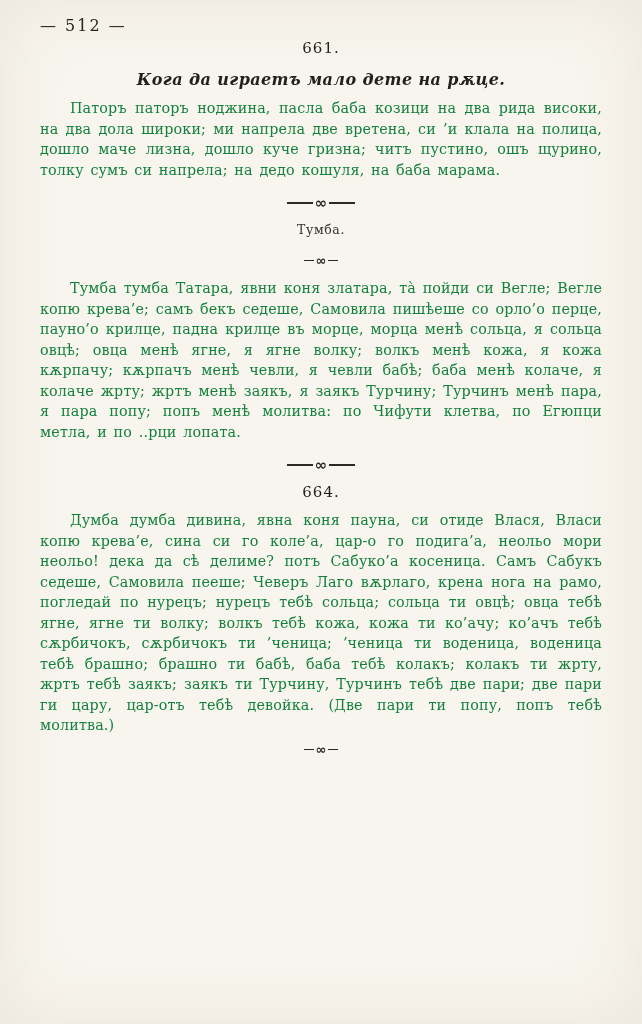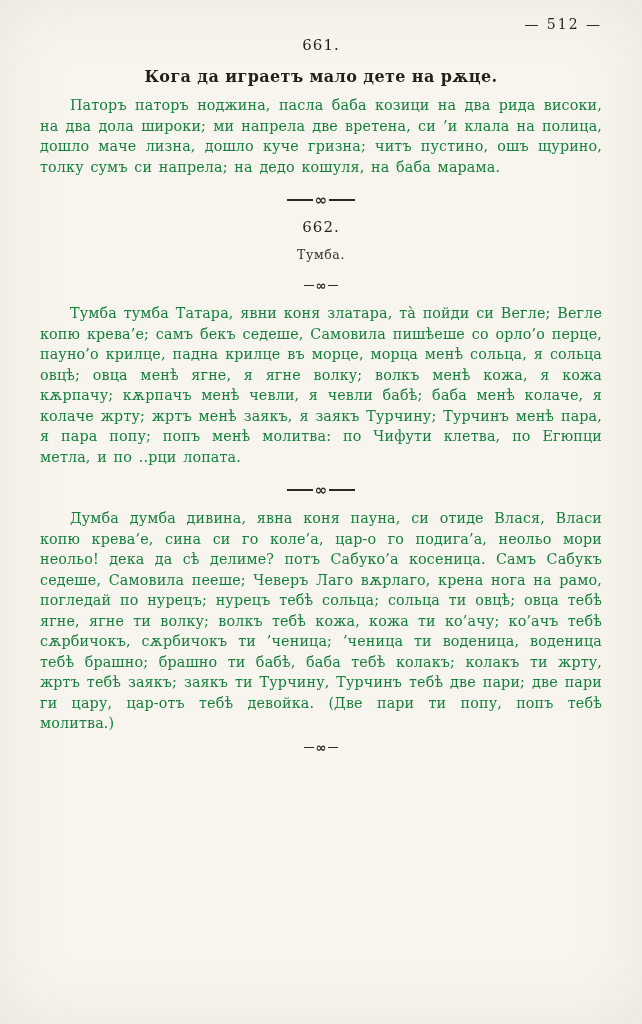--- a/index.html
+++ b/index.html
@@ -14,35 +14,36 @@
     margin: 0 auto;
     box-sizing: border-box;
     padding: 16px 40px 10px 40px;
     background: #f8f5ee;
     box-shadow: inset 0 0 70px rgba(115, 95, 60, 0.10);
     color: #241f1a;
     font-family: "DejaVu Serif", "Liberation Serif", serif;
     overflow: hidden;
   }
   .page-number {
-    text-align: right;
-    font-size: 14px;
+    text-align: left;
+    font-size: 16px;
     letter-spacing: 2px;
     color: #2a251f;
   }
   .sec-num {
     text-align: center;
     font-size: 15px;
     margin-top: 4px;
     letter-spacing: 1px;
   }
   .sec-title {
     text-align: center;
     font-size: 16px;
     font-weight: bold;
+    font-style: italic;
     margin: 13px 0 0 0;
     letter-spacing: 0.4px;
   }
   .sec-subtitle {
     text-align: center;
     font-size: 12.5px;
     margin-top: 11px;
     letter-spacing: 0.6px;
     color: #35302a;
   }
@@ -102,41 +103,41 @@
     <p class="body-text">Паторъ паторъ ноджина, пасла баба козици на два рида високи, на два дола широки; ми напрела две вретена, си ’и клала на полица, дошло маче лизна, дошло куче гризна; читъ пустино, ошъ щурино, толку сумъ си напрела; на дедо кошуля, на баба марама.</p>
   </section>
 
   <div class="divider">
     <span class="dline"></span>
     <span class="orn">∞</span>
     <span class="dline"></span>
   </div>
 
   <section>
-    <div class="sec-num">662.</div>
     <div class="sec-subtitle">Тумба.</div>
   </section>
 
   <div class="divider small">
     <span class="dline"></span>
     <span class="orn">∞</span>
     <span class="dline"></span>
   </div>
 
   <section>
     <p class="body-text">Тумба тумба Татара, явни коня златара, та̀ пойди си Вегле; Вегле копю крева’е; самъ бекъ седеше, Самовила пишѣеше со орло’о перце, пауно’о крилце, падна крилце въ морце, морца менѣ сольца, я сольца овцѣ; овца менѣ ягне, я ягне волку; волкъ менѣ кожа, я кожа кѫрпачу; кѫрпачъ менѣ чевли, я чевли бабѣ; баба менѣ колаче, я колаче жрту; жртъ менѣ заякъ, я заякъ Турчину; Турчинъ менѣ пара, я пара попу; попъ менѣ молитва: по Чифути клетва, по Егюпци метла, и по ..рци лопата.</p>
   </section>
 
   <div class="divider">
     <span class="dline"></span>
     <span class="orn">∞</span>
     <span class="dline"></span>
   </div>
 
   <section>
+    <div class="sec-num">664.</div>
     <p class="body-text">Думба думба дивина, явна коня пауна, си отиде Влася, Власи копю крева’е, сина си го коле’а, цар-о го подига’а, неольо мори неольо! дека да сѣ делиме? потъ Сабуко’а косеница. Самъ Сабукъ седеше, Самовила пееше; Чеверъ Лаго вѫрлаго, крена нога на рамо, погледай по нурецъ; нурецъ тебѣ сольца; сольца ти овцѣ; овца тебѣ ягне, ягне ти волку; волкъ тебѣ кожа, кожа ти ко’ачу; ко’ачъ тебѣ сѫрбичокъ, сѫрбичокъ ти ’ченица; ’ченица ти воденица, воденица тебѣ брашно; брашно ти бабѣ, баба тебѣ колакъ; колакъ ти жрту, жртъ тебѣ заякъ; заякъ ти Турчину, Турчинъ тебѣ две пари; две пари ги цару, цар-отъ тебѣ девойка. (Две пари ти попу, попъ тебѣ молитва.)</p>
   </section>
 
   <div class="divider small bottom-divider">
     <span class="dline"></span>
     <span class="orn">∞</span>
     <span class="dline"></span>
   </div>
 
 </div>

